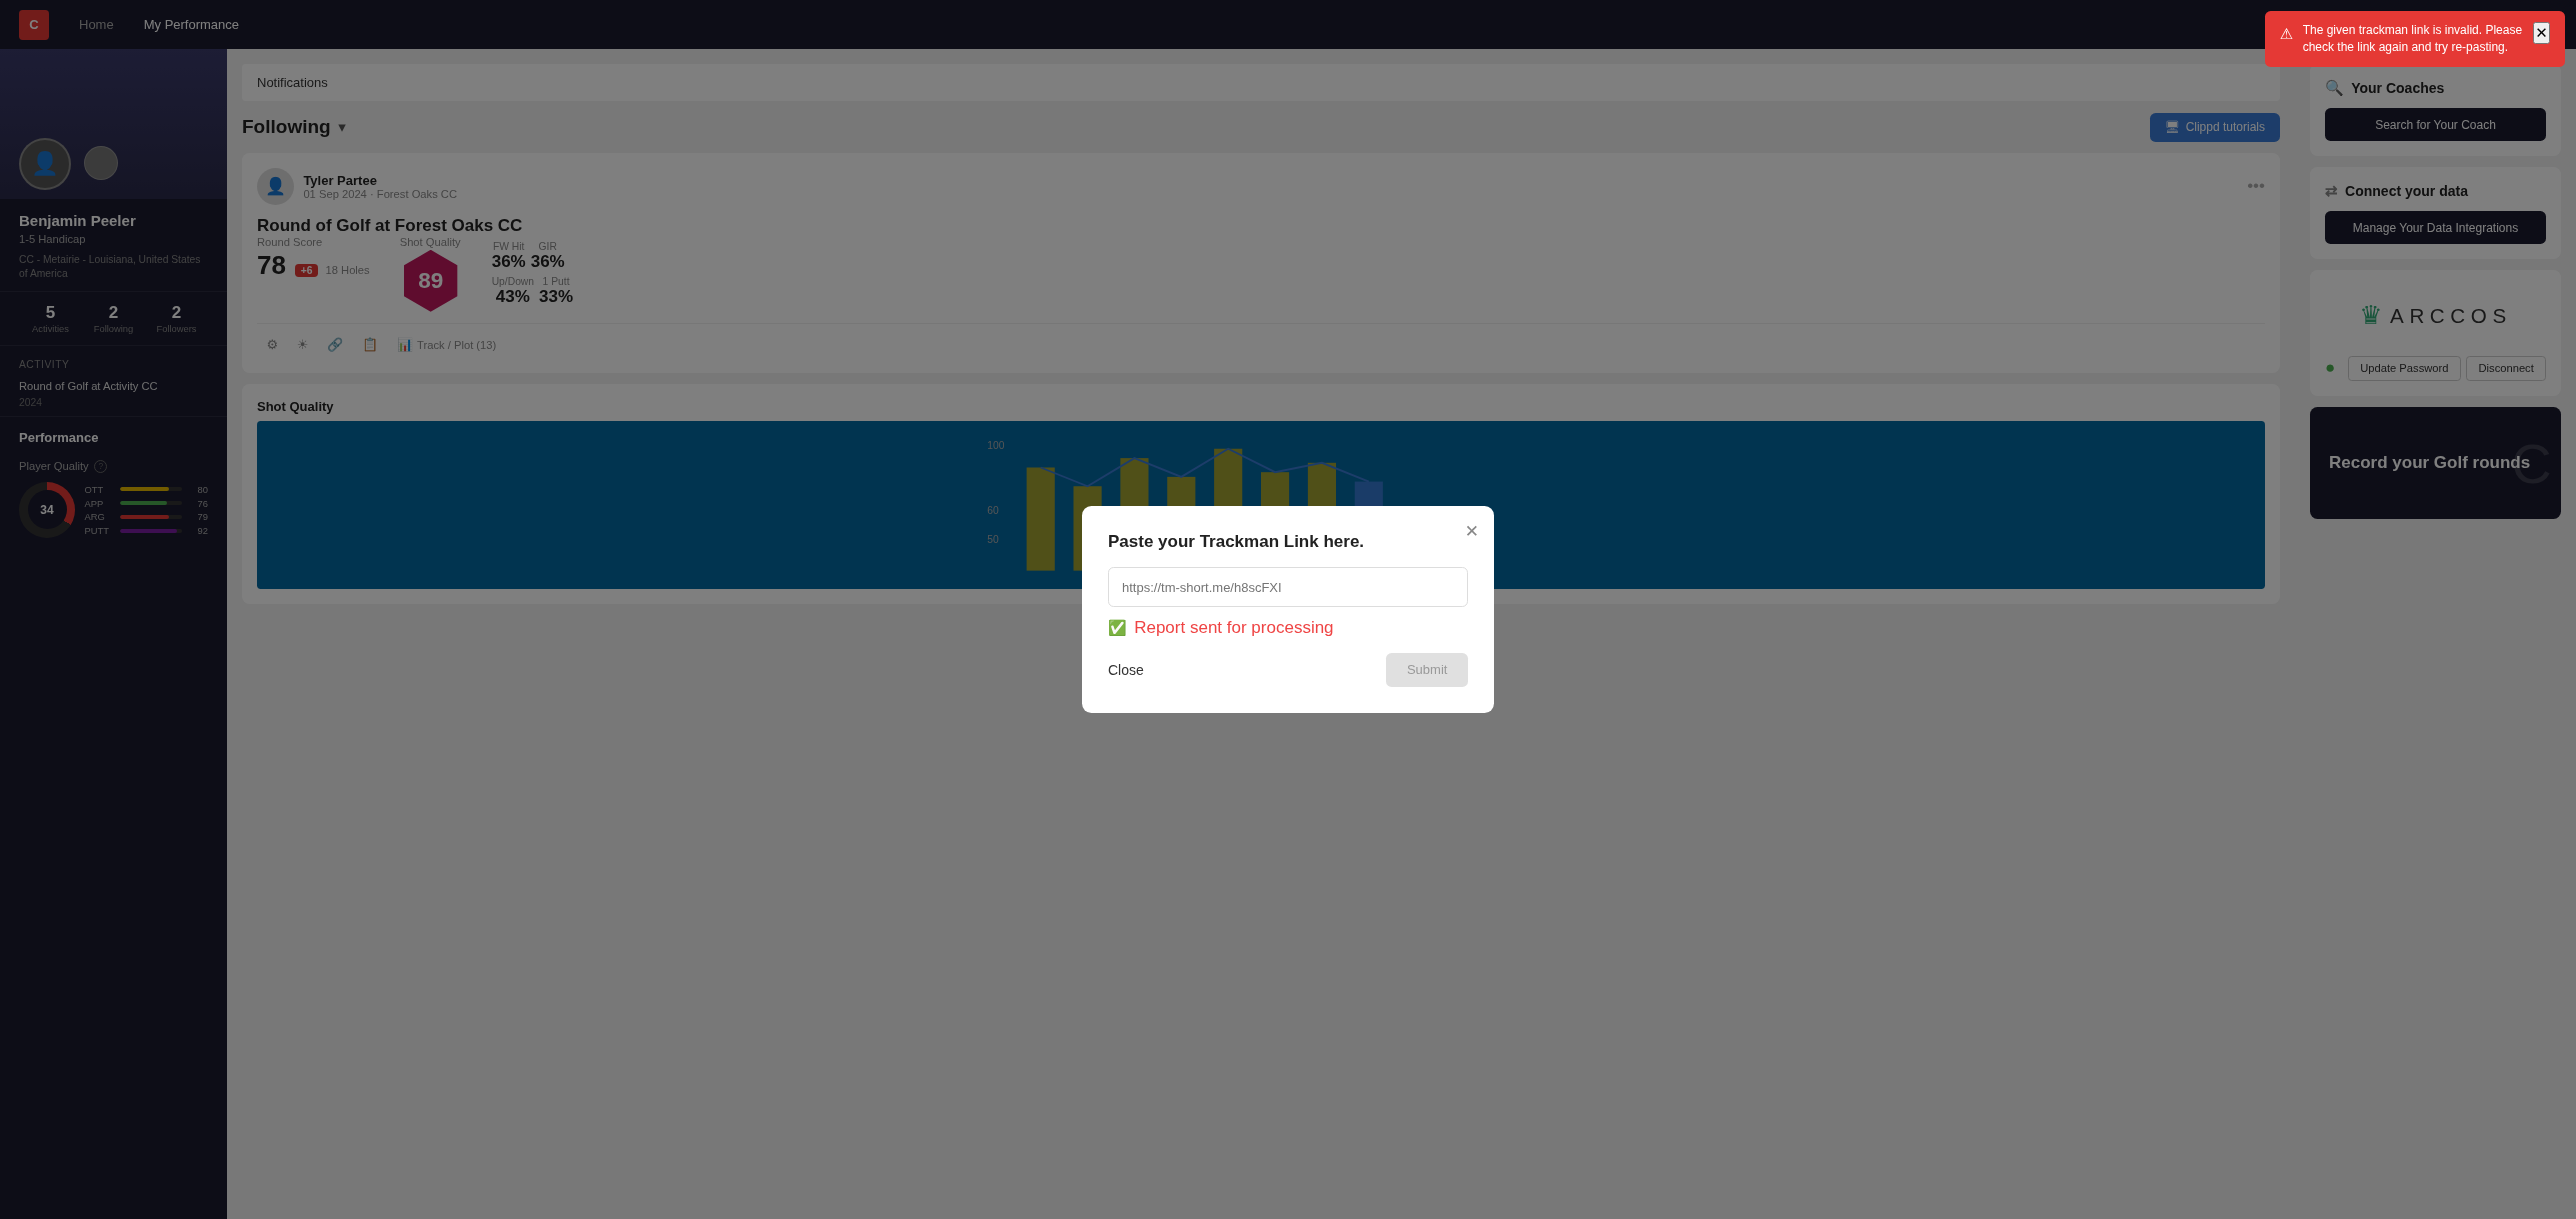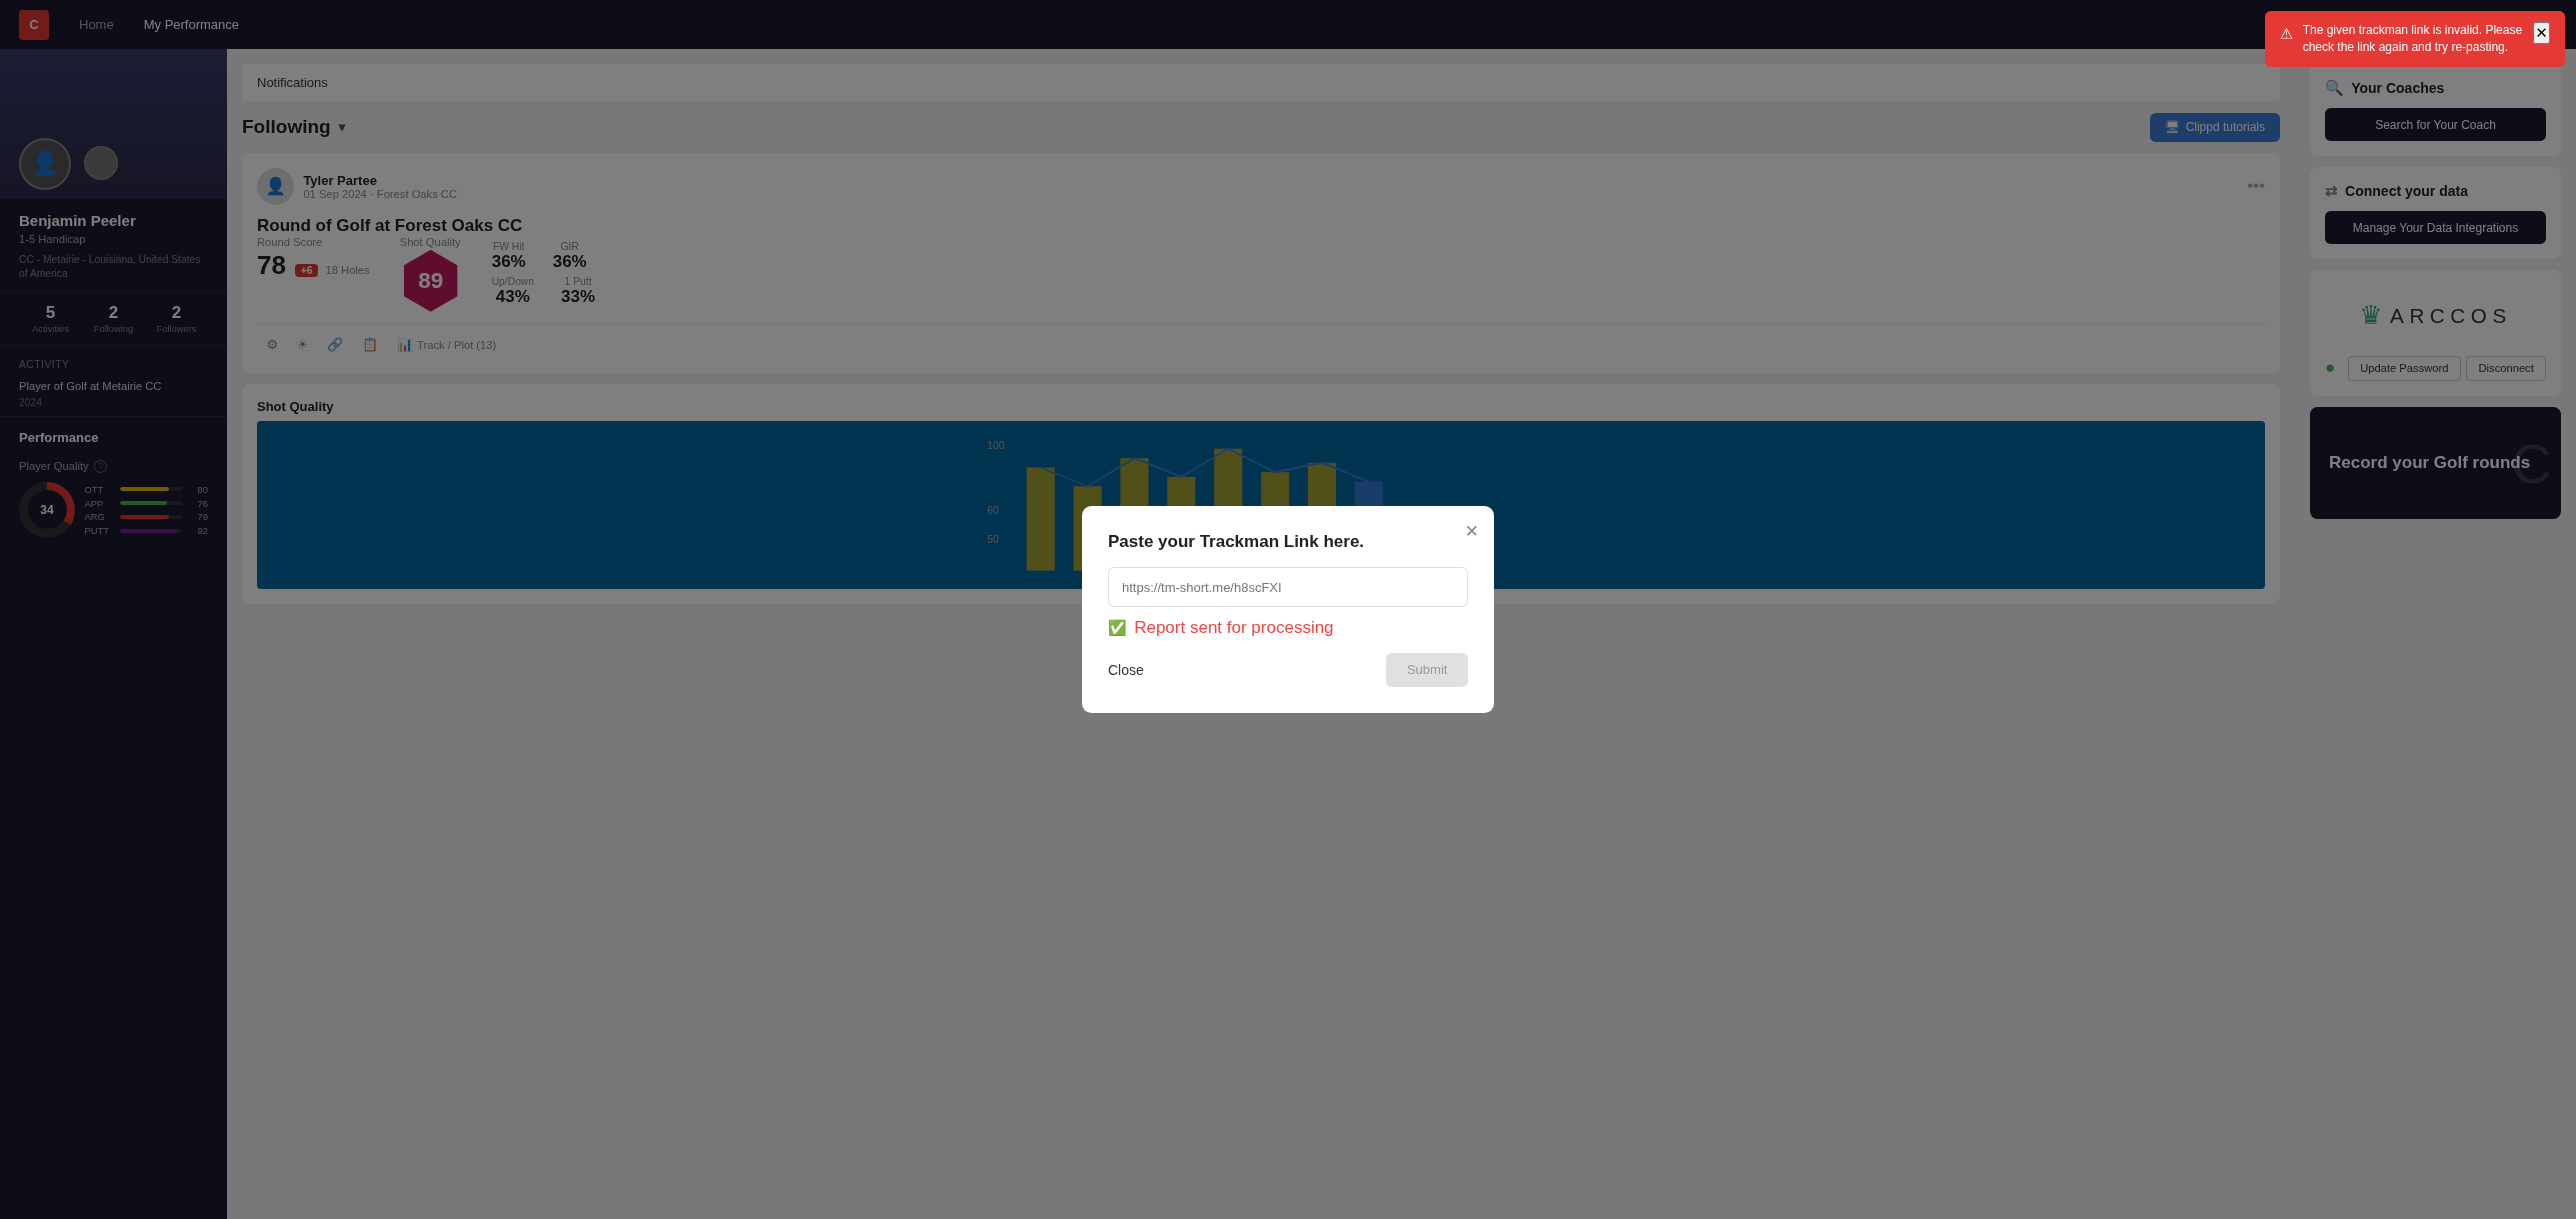--- a/index.html
+++ b/index.html
@@ -374,21 +374,21 @@
       border-radius: 3.7px;
       padding: 0.9px 5.6px;
       font-size: 10.3px;
       font-weight: 600;
       margin-left: 5.6px;
       vertical-align: middle;
     }
     .holes-label { font-size: 11.2px; color: #888; margin-left: 3.7px; }
     .feed-stat-row {
       display: flex;
-      gap: 27px;
+      gap: 5px;
     }
     .feed-stat-col { text-align: center; }
     .feed-stat-col .lbl { font-size: 10.3px; color: #888; }
     .feed-stat-col .val { font-size: 17px; font-weight: 700; color: #222; }
 
     
     .tabs-bar {
       display: flex;
       gap: 0;
       border-top: 0.9px solid #eee;
@@ -661,21 +661,21 @@
         <div class="sidebar-stat-label">Following</div>
       </div>
       <div class="sidebar-stat">
         <div class="sidebar-stat-val">2</div>
         <div class="sidebar-stat-label">Followers</div>
       </div>
     </div>
     <div class="sidebar-activity">
       <div class="sidebar-activity-title">Activity</div>
       <div class="sidebar-activity-item">
-        <div class="activity-name">Player of Golf at Metairie CC</div>
+        <div class="activity-name">Round of Golf at Activity CC</div>
         <div class="activity-date">2024</div>
       </div>
     </div>
     <div class="sidebar-perf-title">Performance</div>
     <div class="sidebar-player-quality">
       <div class="sidebar-pq-header">
         <div class="sidebar-pq-title">Player Quality</div>
         <div class="sidebar-pq-help">?</div>
       </div>
       <div class="pq-rows">

